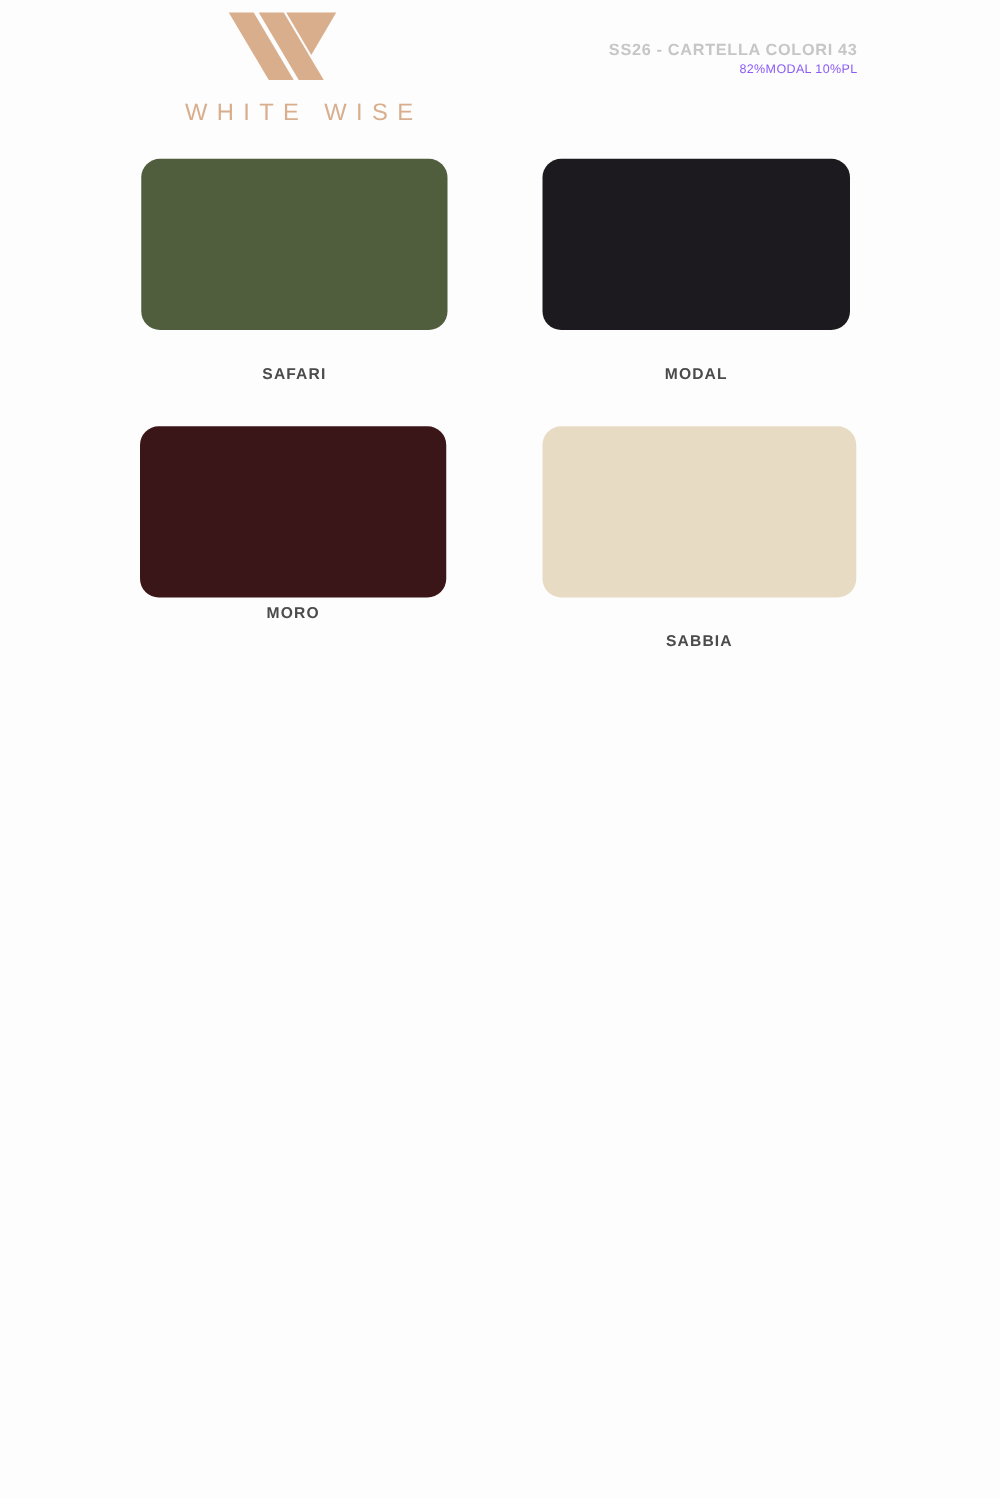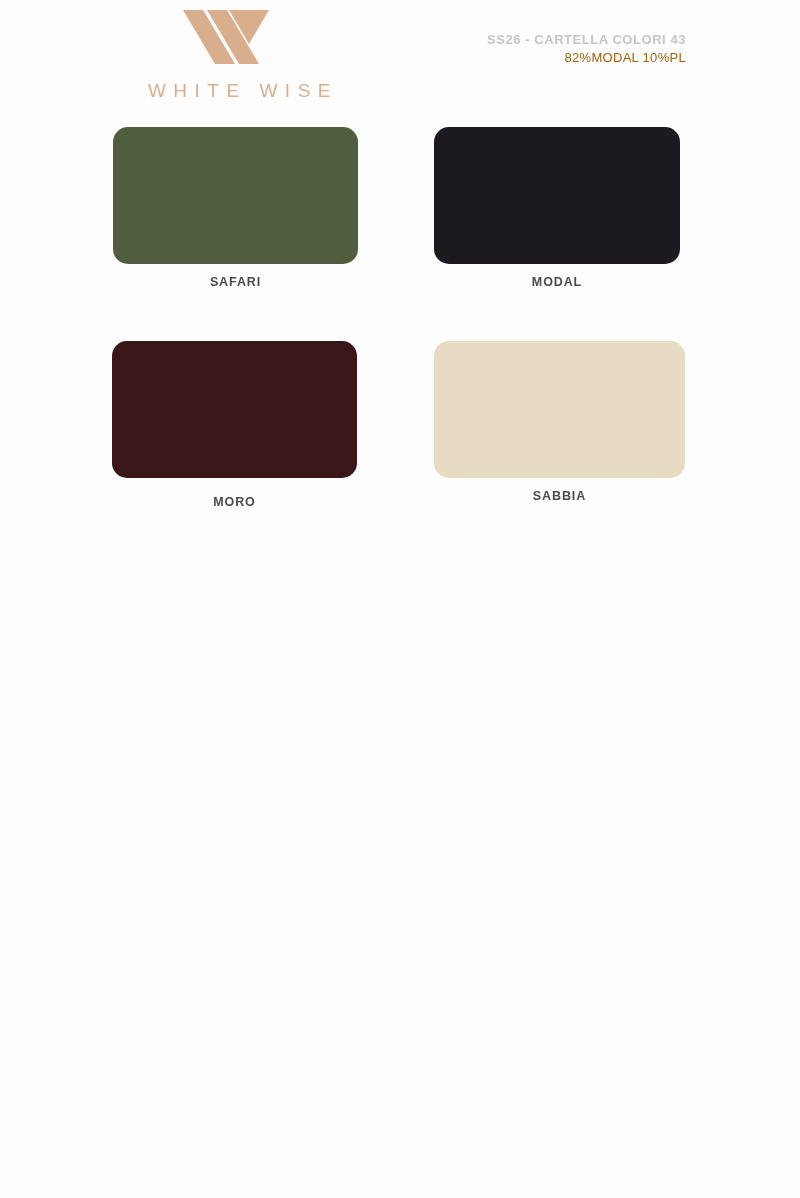--- a/index.html
+++ b/index.html
@@ -61,24 +61,24 @@
   .meta-line1 {
     display: block;
     font-size: 13px;
     font-weight: bold;
     letter-spacing: 0.55px;
     color: #c6c6c6;
     white-space: nowrap;
   }
   .meta-line2 {
     display: block;
-    font-size: 13px;
+    font-size: 10px;
     font-weight: 400;
     letter-spacing: 0.3px;
-    color: #a16207;
+    color: #8b5cf6;
     white-space: nowrap;
   }
 
   
   .swatch-grid {
     position: absolute;
     left: 0;
     top: 127px;
     width: 800px;
   }
@@ -93,34 +93,34 @@
   .swatch-cell.col-left  { left: 113px; }
   .swatch-cell.col-right { left: 434px; }
 
   .swatch-chip {
     width: 245px;
     height: 137px;
     border-radius: 15px;
   }
   .swatch-label {
     display: block;
-    margin-top: 11px;
+    margin-top: 28px;
     text-align: center;
     width: 245px;
     font-size: 12.5px;
     font-weight: bold;
     letter-spacing: 0.9px;
     color: #4b4b4b;
   }
 
   
   .row-2 .col-left  .swatch-chip { margin-left: -1px; }
   .row-2 .col-right .swatch-chip { width: 251px; }
   .row-2 .col-right .swatch-label { width: 251px; }
-  .row-2 .col-left  .swatch-label { margin-left: -1px; margin-top: 17px; }
+  .row-2 .col-left  .swatch-label { margin-left: -1px; margin-top: 5px; }
   .row-1 .col-right .swatch-chip { width: 246px; }
   .row-1 .col-right .swatch-label { width: 246px; }
 </style>
 </head>
 <body>
 
 <div class="page" style="background: rgb(253, 253, 253);">
 
   <div class="header">
 

